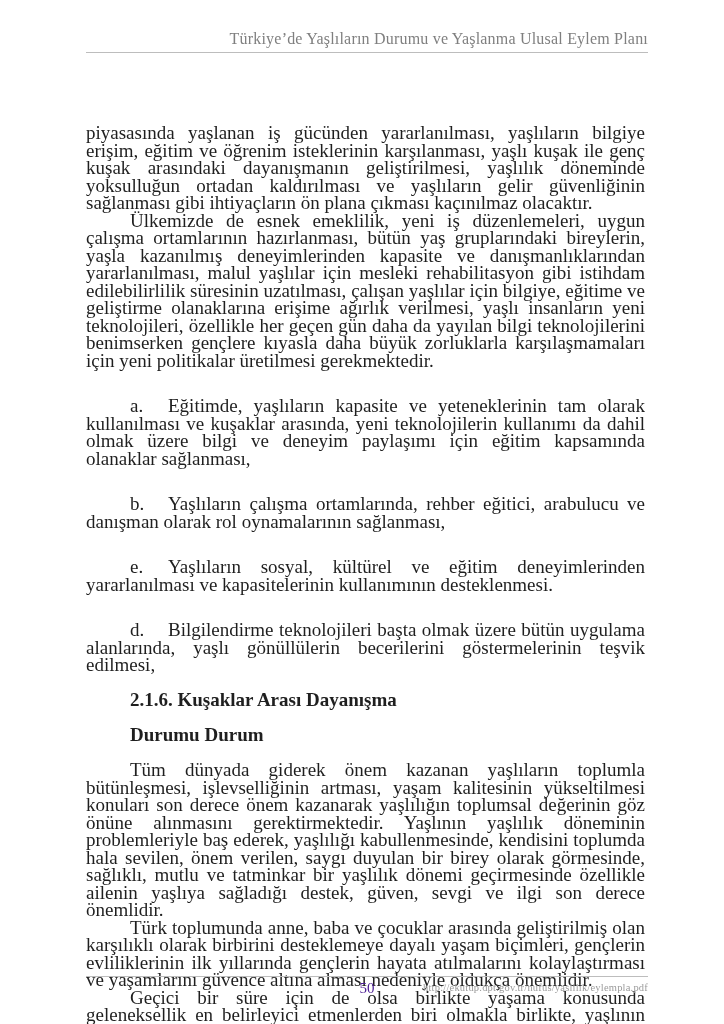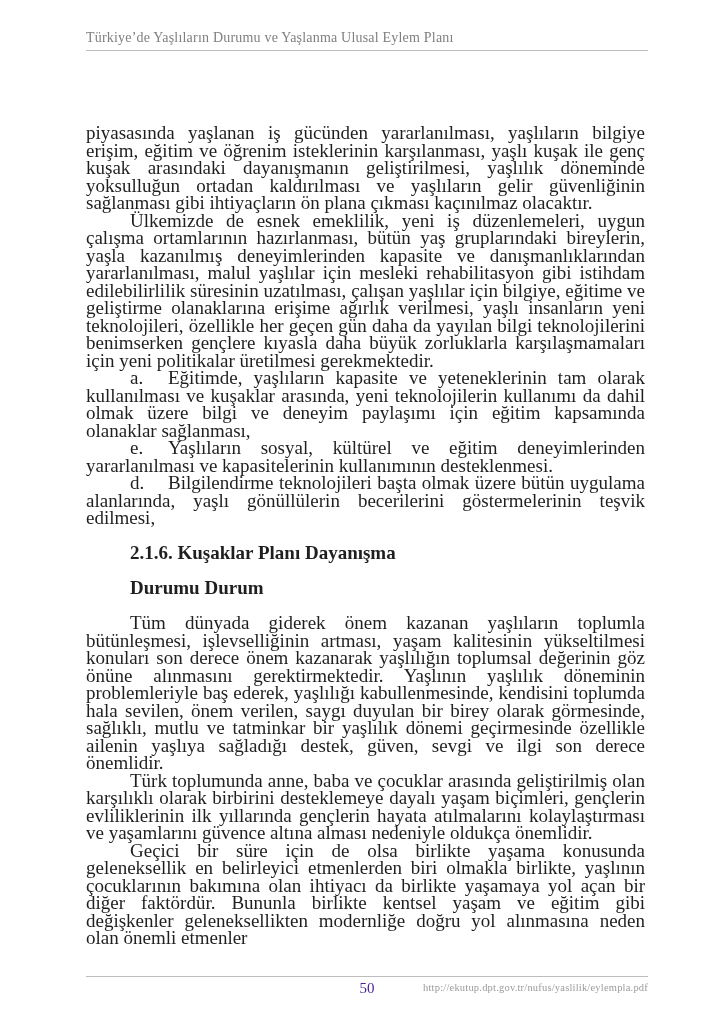--- a/index.html
+++ b/index.html
@@ -12,21 +12,22 @@
     color: #1f1f1f;
     overflow: hidden;
     box-sizing: border-box;
   }
   
   .running-header {
     position: absolute;
     left: 86px;
     right: 76px;
     top: 30px;
-    font-size: 14px;
+    text-align: right;
+    font-size: 16px;
     letter-spacing: 0.2px;
     color: #7f7f7f;
     padding-bottom: 4px;
     border-bottom: 1px solid #bdbdbd;
   }
   
   .content {
     position: absolute;
     left: 86px;
     top: 124px;
@@ -36,21 +37,21 @@
     line-height: 17.5px;
   }
   .content p { margin: 0; text-indent: 44px; }
   .content p.continued { text-indent: 0; }
   .heading {
     font-weight: bold;
     text-indent: 44px;
     text-align: left;
     margin: 17.5px 0;
   }
-  p.list-item { text-indent: 44px; }
+  p.list-item { text-indent: 44px; margin-top: 28px; }
   .item-letter { display: inline-block; width: 38px; text-indent: 0; }
   
   .page-footer {
     position: absolute;
     left: 86px;
     right: 76px;
     top: 976px;
     border-top: 1px solid #bdbdbd;
     padding-top: 3px;
     height: 24px;
@@ -87,27 +88,30 @@
 
     <p class="continued">piyasasında yaşlanan iş gücünden yararlanılması, yaşlıların bilgiye erişim, eğitim ve öğrenim isteklerinin karşılanması, yaşlı kuşak ile genç kuşak arasındaki dayanışmanın geliştirilmesi, yaşlılık döneminde yoksulluğun ortadan kaldırılması ve yaşlıların gelir güvenliğinin sağlanması gibi ihtiyaçların ön plana çıkması kaçınılmaz olacaktır.</p>
 
     <p>Ülkemizde de esnek emeklilik, yeni iş düzenlemeleri, uygun çalışma ortamlarının hazırlanması, bütün yaş gruplarındaki bireylerin, yaşla kazanılmış deneyimlerinden kapasite ve danışmanlıklarından yararlanılması, malul yaşlılar için mesleki rehabilitasyon gibi istihdam edilebilirlilik süresinin uzatılması, çalışan yaşlılar için bilgiye, eğitime ve geliştirme olanaklarına erişime ağırlık verilmesi, yaşlı insanların yeni teknolojileri, özellikle her geçen gün daha da yayılan bilgi teknolojilerini benimserken gençlere kıyasla daha büyük zorluklarla karşılaşmamaları için yeni politikalar üretilmesi gerekmektedir.</p>
 
 
     <p class="list-item">
       <span class="item-letter">a.</span><span>Eğitimde, yaşlıların kapasite ve yeteneklerinin tam olarak kullanılması ve kuşaklar arasında, yeni teknolojilerin kullanımı da dahil olmak üzere bilgi ve deneyim paylaşımı için eğitim kapsamında olanaklar sağlanması,</span>
     </p>
     <p class="list-item">
+      <span class="item-letter">b.</span><span>Yaşlıların çalışma ortamlarında, rehber eğitici, arabulucu ve danışman olarak rol oynamalarının sağlanması,</span>
+    </p>
+    <p class="list-item">
       <span class="item-letter">e.</span><span>Yaşlıların sosyal, kültürel ve eğitim deneyimlerinden yararlanılması ve kapasitelerinin kullanımının desteklenmesi.</span>
     </p>
     <p class="list-item">
       <span class="item-letter">d.</span><span>Bilgilendirme teknolojileri başta olmak üzere bütün uygulama alanlarında, yaşlı gönüllülerin becerilerini göstermelerinin teşvik edilmesi,</span>
     </p>
 
-    <div class="heading">2.1.6. Kuşaklar Planı Dayanışma</div>
+    <div class="heading">2.1.6. Kuşaklar Arası Dayanışma</div>
 
 
     <div class="heading">Durumu Durum</div>
 
     <p>Tüm dünyada giderek önem kazanan yaşlıların toplumla bütünleşmesi, işlevselliğinin artması, yaşam kalitesinin yükseltilmesi konuları son derece önem kazanarak yaşlılığın toplumsal değerinin göz önüne alınmasını gerektirmektedir. Yaşlının yaşlılık döneminin problemleriyle baş ederek, yaşlılığı kabullenmesinde, kendisini toplumda hala sevilen, önem verilen, saygı duyulan bir birey olarak görmesinde, sağlıklı, mutlu ve tatminkar bir yaşlılık dönemi geçirmesinde özellikle ailenin yaşlıya sağladığı destek, güven, sevgi ve ilgi son derece önemlidir.</p>
 
     <p>Türk toplumunda anne, baba ve çocuklar arasında geliştirilmiş olan karşılıklı olarak birbirini desteklemeye dayalı yaşam biçimleri, gençlerin evliliklerinin ilk yıllarında gençlerin hayata atılmalarını kolaylaştırması ve yaşamlarını güvence altına alması nedeniyle oldukça önemlidir.</p>
 
     <p>Geçici bir süre için de olsa birlikte yaşama konusunda geleneksellik en belirleyici etmenlerden biri olmakla birlikte, yaşlının çocuklarının bakımına olan ihtiyacı da birlikte yaşamaya yol açan bir diğer faktördür. Bununla birlikte kentsel yaşam ve eğitim gibi değişkenler geleneksellikten modernliğe doğru yol alınmasına neden olan önemli etmenler</p>
 

